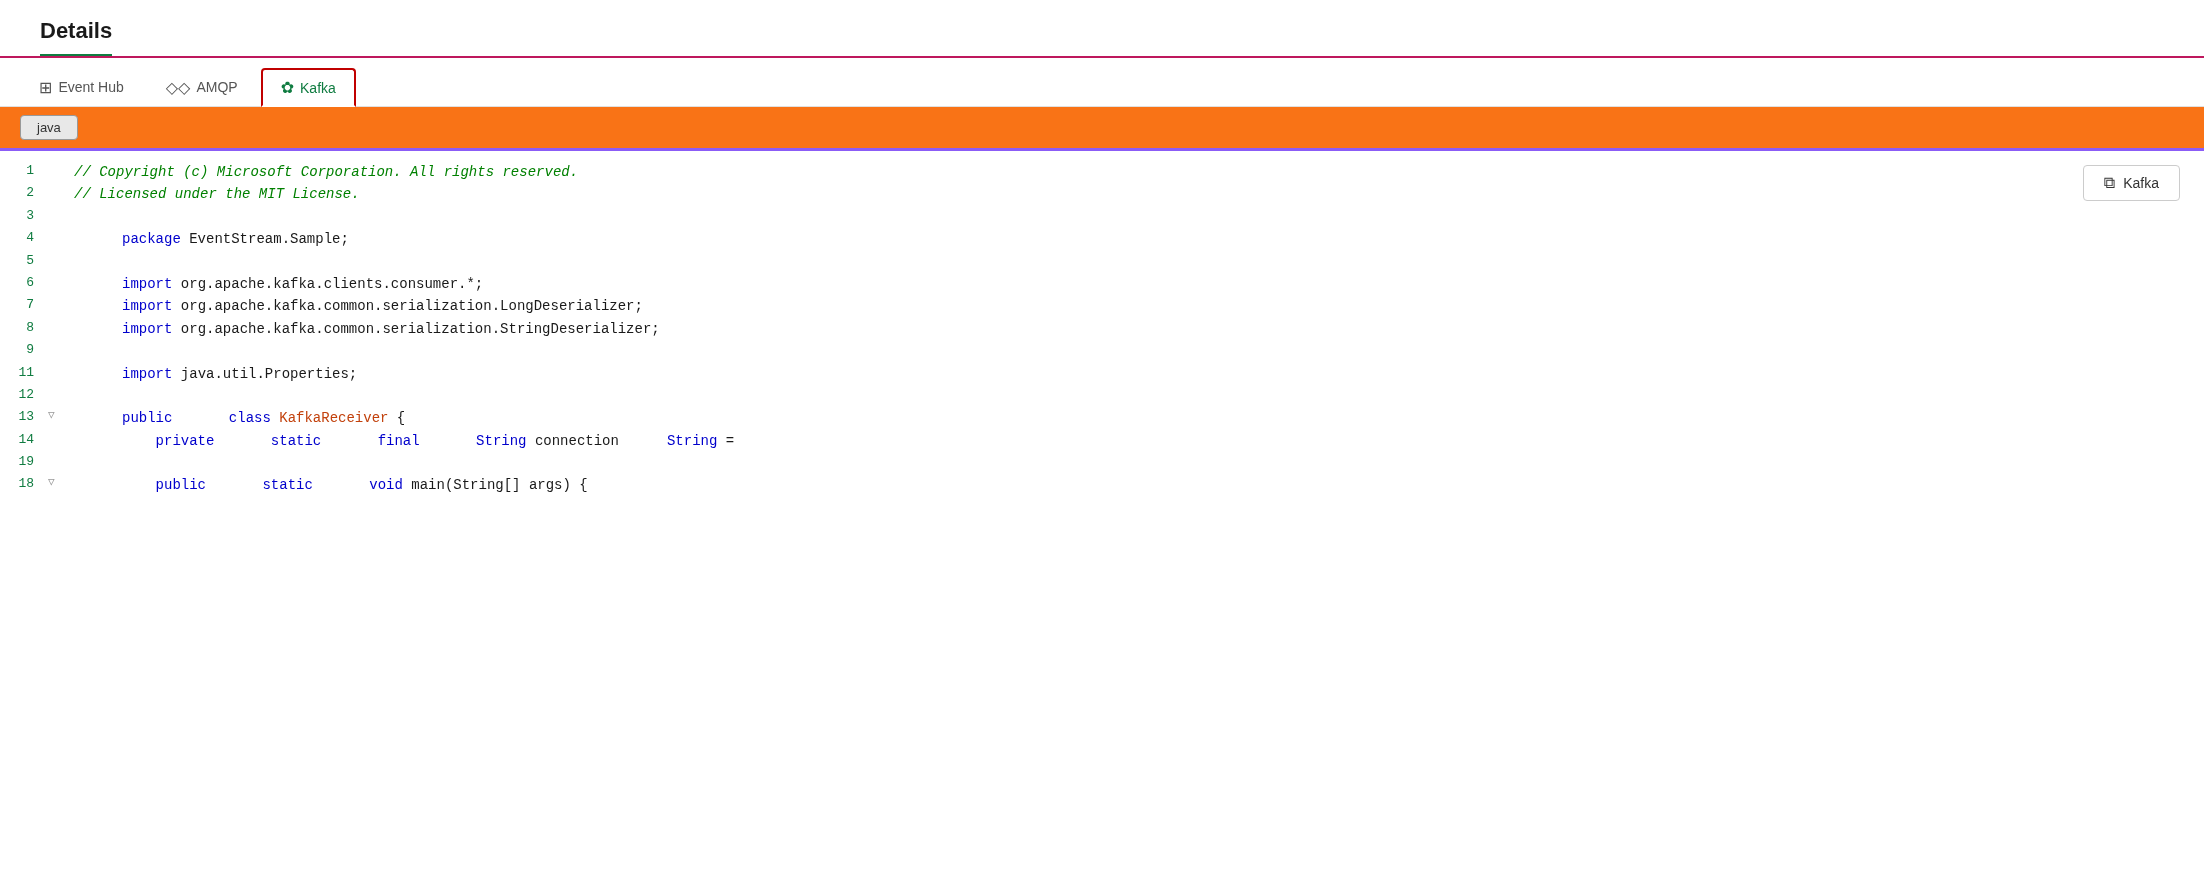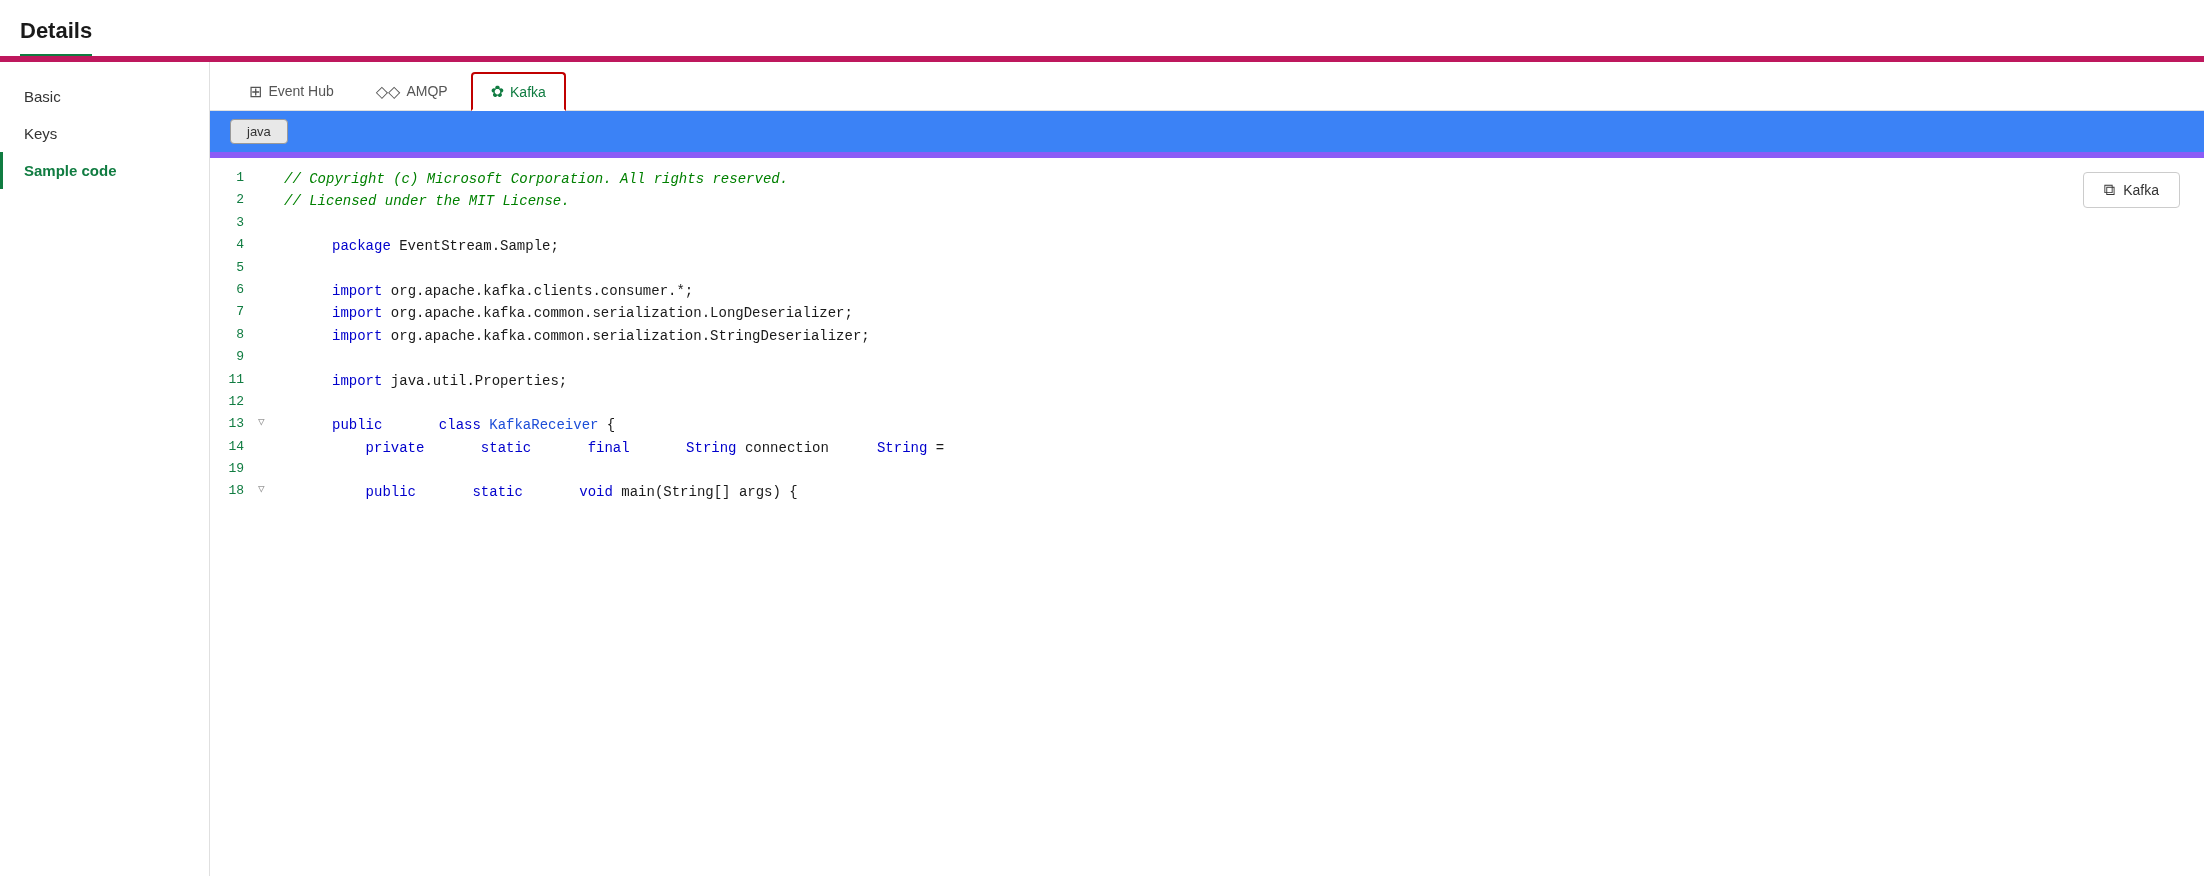--- a/index.html
+++ b/index.html
@@ -13,22 +13,22 @@
     }
 
     .app-container {
       display: flex;
       flex-direction: column;
       height: 100%;
     }
 
     
     .title-bar {
-      padding: 18px 28px 0 20px;
-      border-bottom: 6px solid #be185d;
+      padding: 18px 28px 0 40px;
+      border-bottom: 2px solid #be185d;
     }
 
     .title-bar h1 {
       font-size: 22px;
       font-weight: 600;
       color: #1a1a1a;
       padding-bottom: 10px;
       border-bottom: 2px solid #107c41;
       display: inline-block;
     }
@@ -105,22 +105,22 @@
       z-index: 1;
     }
 
     .tab-icon {
       font-size: 16px;
     }
 
     
     .lang-bar {
       padding: 8px 20px;
-      background: #3b82f6;
-      border-bottom: 6px solid #8b5cf6;
+      background: #f97316;
+      border-bottom: 3px solid #8b5cf6;
     }
 
     .lang-btn {
       padding: 4px 16px;
       font-size: 13px;
       border: 1px solid #ccc;
       border-radius: 4px;
       background: #f5f5f5;
       cursor: pointer;
       color: #333;
@@ -201,39 +201,34 @@
 
     .code-line {
       padding: 0 8px;
       white-space: pre;
       color: #1a1a1a;
     }
 
     
     .kw { color: #0000cc; margin-left: 48px; }         
     .cm { color: #008000; font-style: italic; }         
-    .cl { color: #1d4ed8; font-family: Liberation Mono, monospace; }         
+    .cl { color: #c2410c; font-family: Liberation Mono, monospace; }         
 
   </style>
 </head>
 <body>
 
 <div class="app-container">
 
   <div class="title-bar">
     <h1>Details</h1>
   </div>
 
   <div class="main-layout">
 
-    <div class="sidebar">
-      <div class="sidebar-item">Basic</div>
-      <div class="sidebar-item">Keys</div>
-      <div class="sidebar-item active">Sample code</div>
-    </div>
 
     <div class="content-area">
 
       <div class="tab-bar">
         <div class="tab">
           <span class="tab-icon">⊞</span>
           <span>Event Hub</span>
         </div>
         <div class="tab">
           <span class="tab-icon">◇◇</span>

